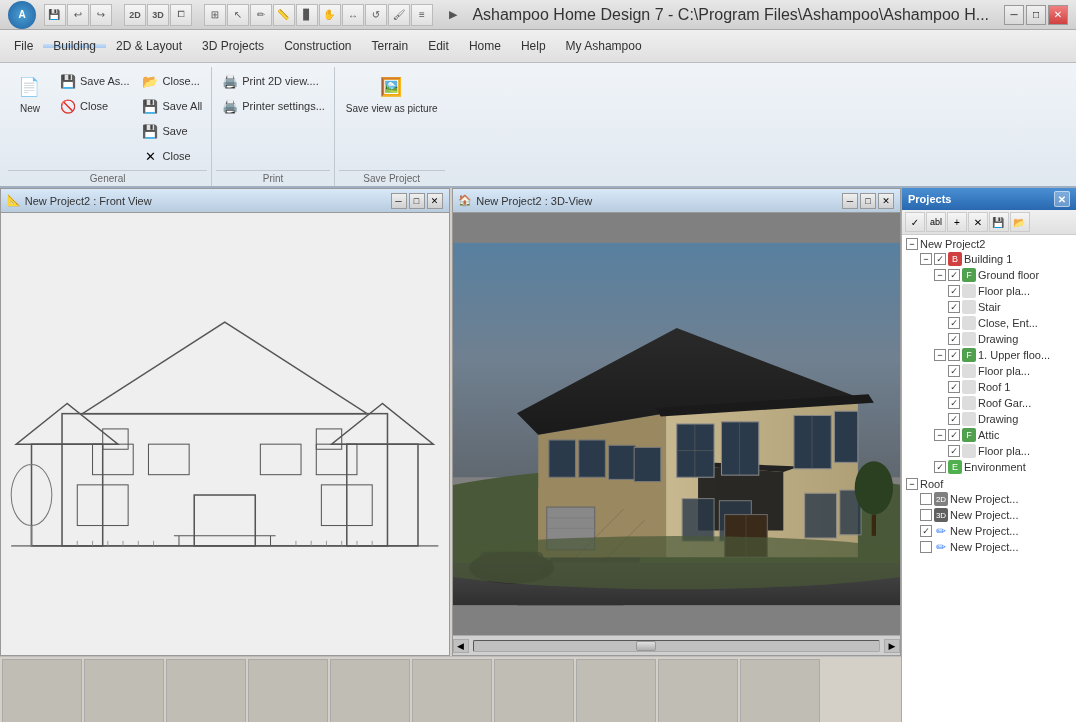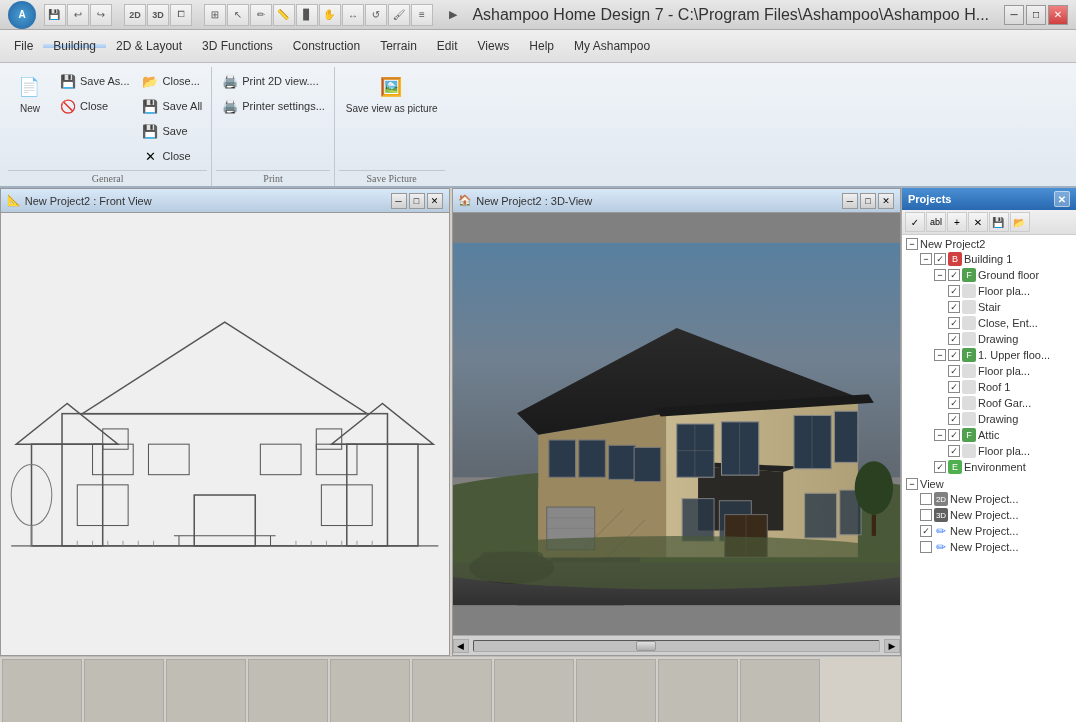--- a/index.html
+++ b/index.html
@@ -124,21 +124,21 @@
     .ribbon-section {
       display: flex;
       flex-direction: column;
       border-right: 1px solid #c0c8d0;
       padding: 2px 4px;
     }
     .ribbon-section:last-child { border-right: none; }
     .ribbon-btns-row { display: flex; align-items: flex-start; gap: 2px; flex: 1; }
     .ribbon-section-label {
       text-align: center; font-size: 10px; color: #666;
-      border-top: 1px solid #c0c8d0; padding-top: 2px; margin-top: 2px; font-family: Liberation Serif, serif;
+      border-top: 1px solid #c0c8d0; padding-top: 2px; margin-top: 2px;
     }
     .rbtn-large {
       display: flex; flex-direction: column; align-items: center;
       padding: 3px 6px; cursor: pointer; border: 1px solid transparent;
       border-radius: 2px; min-width: 44px;
     }
     .rbtn-large-icon { width: 28px; height: 28px; display: flex; align-items: center; justify-content: center; font-size: 18px; margin-bottom: 2px; }
     .rbtn-large-label { font-size: 10px; color: #333; text-align: center; line-height: 1.2; }
     .rbtn-small {
       display: flex; align-items: center; gap: 3px;
@@ -200,25 +200,25 @@
     <div class="tb-btn">─</div>
     <div class="tb-btn">□</div>
     <div class="tb-btn" style="background:linear-gradient(to bottom,#f08080,#d04040);color:white;">✕</div>
   </div>
 </div>
 
 <div class="menu-bar">
   <div class="menu-item">File</div>
   <div class="menu-item active">Building</div>
   <div class="menu-item">2D &amp; Layout</div>
-  <div class="menu-item">3D Functions</div>
+  <div class="menu-item">3D Projects</div>
   <div class="menu-item">Construction</div>
   <div class="menu-item">Terrain</div>
   <div class="menu-item">Edit</div>
-  <div class="menu-item">Views</div>
+  <div class="menu-item">Home</div>
   <div class="menu-item">Help</div>
   <div class="menu-item">My Ashampoo</div>
 </div>
 
 <div class="ribbon-wrapper">
 
   <div class="ribbon-section">
     <div class="ribbon-btns-row">
 
       <div class="rbtn-large">
@@ -275,21 +275,21 @@
     <div class="ribbon-section-label">Print</div>
   </div>
 
   <div class="ribbon-section">
     <div class="ribbon-btns-row">
       <div class="rbtn-large">
         <div class="rbtn-large-icon">🖼️</div>
         <div class="rbtn-large-label">Save view as picture</div>
       </div>
     </div>
-    <div class="ribbon-section-label">Save Picture</div>
+    <div class="ribbon-section-label">Save Project</div>
   </div>
 
 </div>
 
 <div style="display:flex; height: calc(722px - 30px - 26px - 86px - 22px); background:#d4d0c8;">
 
   <div style="flex:1; display:flex; flex-direction:column; overflow:hidden;">
     <div style="display:flex; flex:1; overflow:hidden;">
 
       <div style="flex:1; border:1px solid #999; position:relative; background:#c8c8c8; max-width:450px;">
@@ -625,21 +625,21 @@
       <div class="tree-item">
         <div class="tree-indent"></div>
         <div style="width:12px;"></div>
         <div class="tree-checkbox checked"></div>
         <div class="tree-icon icon-env">E</div>
         <span class="tree-label">Environment</span>
       </div>
 
       <div class="tree-item" style="margin-top:2px;">
         <div class="tree-expand">−</div>
-        <span style="font-size:11px;color:#333;">View</span>
+        <span style="font-size:11px;color:#333;">Roof</span>
       </div>
 
       <div class="tree-item">
         <div class="tree-indent"></div>
         <div class="tree-checkbox"></div>
         <div class="tree-icon icon-2d">2D</div>
         <span class="tree-label">New Project...</span>
       </div>
 
       <div class="tree-item">

